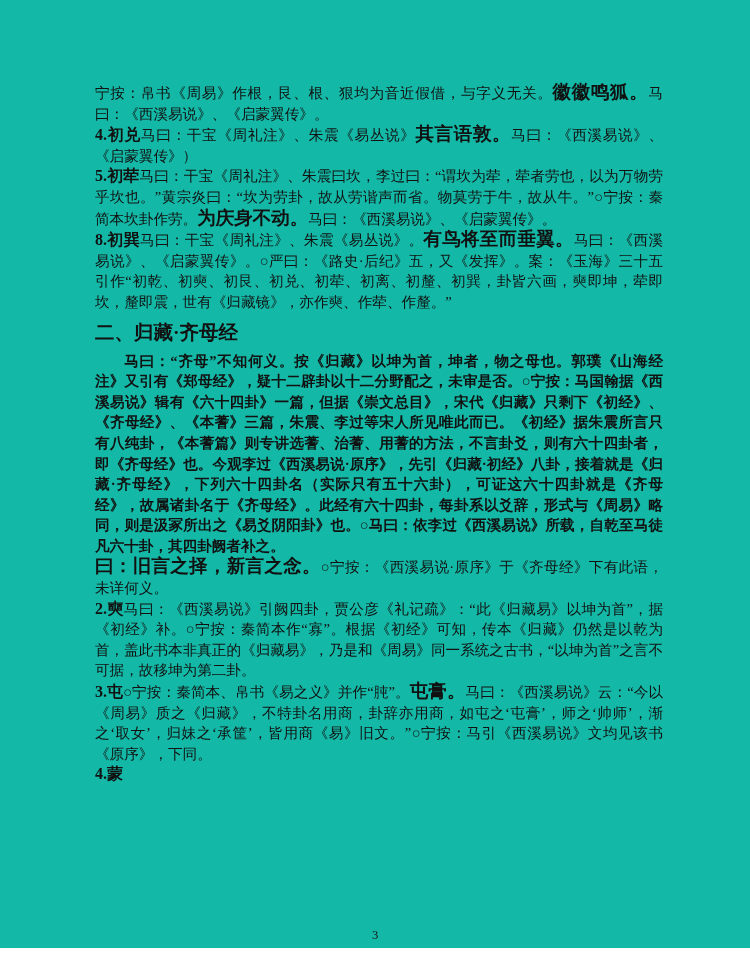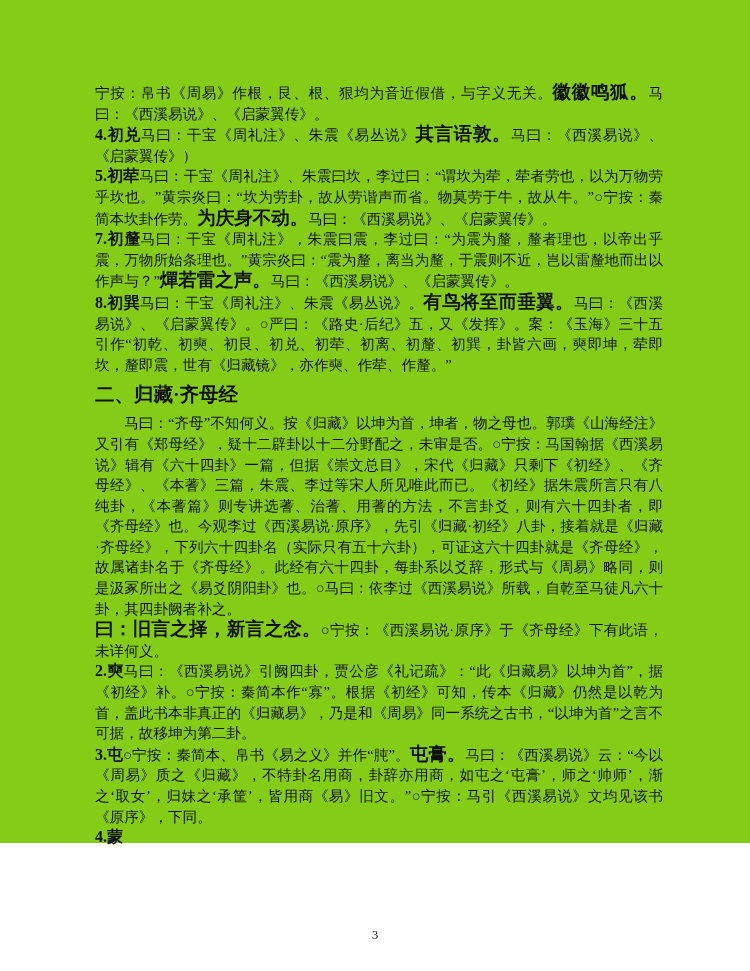--- a/index.html
+++ b/index.html
@@ -5,34 +5,34 @@
   html,body{margin:0;padding:0;}
   body{
     width:750px;height:971px;
     background:#ffffff;
     overflow:hidden;
     font-family:"Liberation Serif","DejaVu Serif",serif;
     color:#111;
     position:relative;
   }
   .page{
-    position:absolute;left:0;top:0;width:750px;height:843px;background:#84cc16;
+    position:absolute;left:0;top:0;width:750px;height:948px;background:#14b8a6;
   }
   .content{
     position:absolute;left:95px;top:82px;width:568px;
   }
   p.para{
     margin:0;
     font-size:14.6px;
     line-height:20.6px;
     text-align:justify;
     text-justify:inter-ideograph;
     word-break:break-all;
   }
-  p.indent{text-indent:2em;}
+  p.indent{text-indent:2em;font-weight:bold;}
   .s-n{font-size:14.6px;}
   .s-num{font-weight:bold;font-size:16px;font-family:"Liberation Serif",serif;}
   .s-head{font-weight:bold;font-size:16px;}
   .s-b{font-weight:bold;font-size:18.5px;}
   .heading{
     text-align:left;
     font-weight:bold;
     font-size:19.5px;
     line-height:26px;
     margin:7px 0 5px 0;
@@ -47,21 +47,20 @@
   }
 </style>
 </head>
 <body>
 
 <div class="page">
   <div class="content">
       <p class="para"><span class="s-n">宁按：帛书《周易》作根，艮、根、狠均为音近假借，与字义无关。</span><span class="s-b">徽徽鸣狐。</span><span class="s-n">马曰：《西溪易说》、《启蒙翼传》。</span></p>
       <p class="para"><span class="s-num">4.</span><span class="s-head">初兑</span><span class="s-n">马曰：干宝《周礼注》、朱震《易丛说》</span><span class="s-b">其言语敦。</span><span class="s-n">马曰：《西溪易说》、《启蒙翼传》）</span></p>
       <p class="para"><span class="s-num">5.</span><span class="s-head">初荦</span><span class="s-n">马曰：干宝《周礼注》、朱震曰坎，李过曰：“谓坎为荦，荦者劳也，以为万物劳乎坎也。”黄宗炎曰：“坎为劳卦，故从劳谐声而省。物莫劳于牛，故从牛。”○宁按：秦简本坎卦作劳。</span><span class="s-b">为庆身不动。</span><span class="s-n">马曰：《西溪易说》、《启蒙翼传》。</span></p>
-      <p class="para"><span class="s-num">7.</span><span class="s-head">初釐</span><span class="s-n">马曰：干宝《周礼注》，朱震曰震，李过曰：“为震为釐，釐者理也，以帝出乎震，万物所始条理也。”黄宗炎曰：“震为釐，离当为釐，于震则不近，岂以雷釐地而出以作声与？”</span><span class="s-b">燀若雷之声。</span><span class="s-n">马曰：《西溪易说》、《启蒙翼传》。</span></p>
       <p class="para"><span class="s-num">8.</span><span class="s-head">初巽</span><span class="s-n">马曰：干宝《周礼注》、朱震《易丛说》。</span><span class="s-b">有鸟将至而垂翼。</span><span class="s-n">马曰：《西溪易说》、《启蒙翼传》。○严曰：《路史·后纪》五，又《发挥》。案：《玉海》三十五引作“初乾、初奭、初艮、初兑、初荦、初离、初釐、初巽，卦皆六画，奭即坤，荦即坎，釐即震，世有《归藏镜》，亦作奭、作荦、作釐。”</span></p>
       <div class="heading">二、归藏·齐母经</div>
       <p class="para indent"><span class="s-n">马曰：“齐母”不知何义。按《归藏》以坤为首，坤者，物之母也。郭璞《山海经注》又引有《郑母经》，疑十二辟卦以十二分野配之，未审是否。○宁按：马国翰据《西溪易说》辑有《六十四卦》一篇，但据《崇文总目》，宋代《归藏》只剩下《初经》、《齐母经》、《本蓍》三篇，朱震、李过等宋人所见唯此而已。《初经》据朱震所言只有八纯卦，《本蓍篇》则专讲选蓍、治蓍、用蓍的方法，不言卦爻，则有六十四卦者，即《齐母经》也。今观李过《西溪易说·原序》，先引《归藏·初经》八卦，接着就是《归藏·齐母经》，下列六十四卦名（实际只有五十六卦），可证这六十四卦就是《齐母经》，故属诸卦名于《齐母经》。此经有六十四卦，每卦系以爻辞，形式与《周易》略同，则是汲冢所出之《易爻阴阳卦》也。○马曰：依李过《西溪易说》所载，自乾至马徒凡六十卦，其四卦阙者补之。</span></p>
       <p class="para"><span class="s-b">曰：旧言之择，新言之念。</span><span class="s-n">○宁按：《西溪易说·原序》于《齐母经》下有此语，未详何义。</span></p>
       <p class="para"><span class="s-num">2.</span><span class="s-head">奭</span><span class="s-n">马曰：《西溪易说》引阙四卦，贾公彦《礼记疏》：“此《归藏易》以坤为首”，据《初经》补。○宁按：秦简本作“寡”。根据《初经》可知，传本《归藏》仍然是以乾为首，盖此书本非真正的《归藏易》，乃是和《周易》同一系统之古书，“以坤为首”之言不可据，故移坤为第二卦。</span></p>
       <p class="para"><span class="s-num">3.</span><span class="s-head">屯</span><span class="s-n">○宁按：秦简本、帛书《易之义》并作“肫”。</span><span class="s-b">屯膏。</span><span class="s-n">马曰：《西溪易说》云：“今以《周易》质之《归藏》，不特卦名用商，卦辞亦用商，如屯之‘屯膏’，师之‘帅师’，渐之‘取女’，归妹之‘承筐’，皆用商《易》旧文。”○宁按：马引《西溪易说》文均见该书《原序》，下同。</span></p>
       <p class="para"><span class="s-num">4.</span><span class="s-head">蒙</span></p>
     </div>
   <div class="footer">3</div>
 </div>

